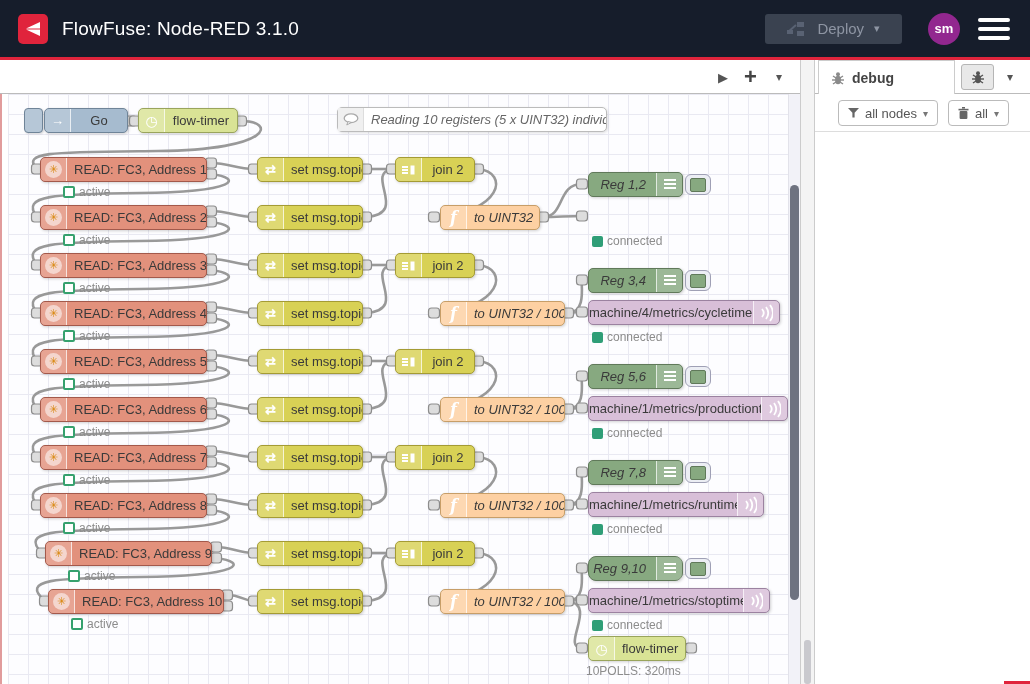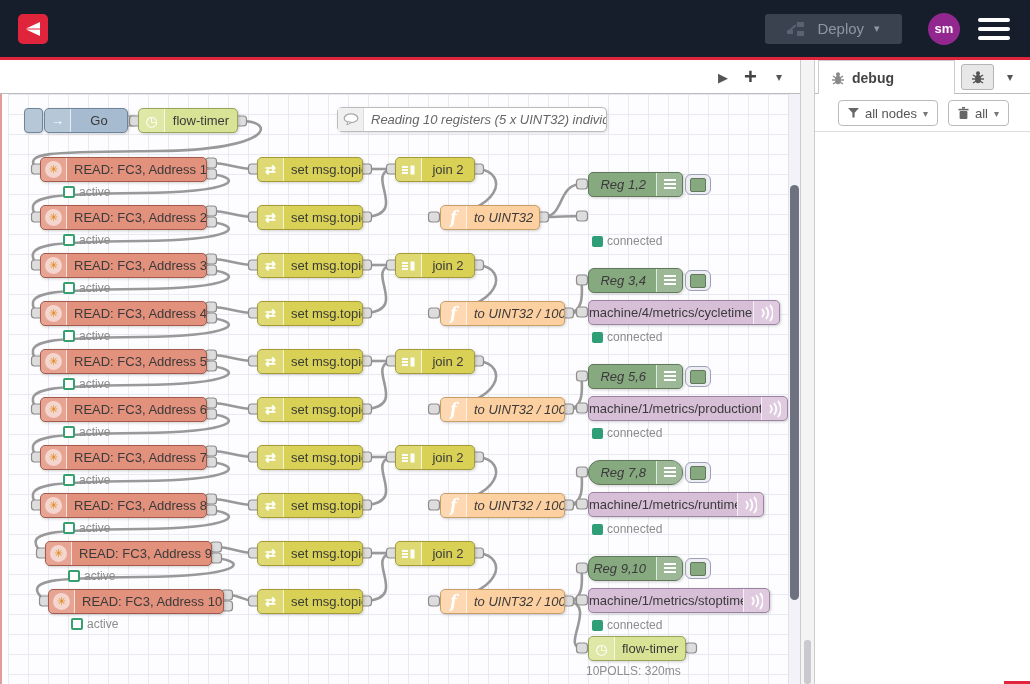--- a/index.html
+++ b/index.html
@@ -76,20 +76,21 @@
 
 <div id="app">
 
   <div id="hdr">
     <div class="logo">
       <svg width="20" height="20" viewBox="0 0 20 20">
         <polygon points="17,3 3,9.4 17,9.4" fill="#fff"></polygon>
         <polygon points="17,10.6 3,10.6 17,17" fill="#fff"></polygon>
       </svg>
     </div>
+    <div class="hdr-title">FlowFuse: Node-RED 3.1.0</div>
     <div id="deploy-btn">
       <svg width="20" height="16" viewBox="0 0 20 16">
         <rect x="10" y="1" width="7" height="5" fill="#596273"></rect>
         <rect x="10" y="10" width="7" height="5" fill="#596273"></rect>
         <path d="M1,11 L9,4" stroke="#596273" stroke-width="2" fill="none"></path>
         <rect x="0" y="9" width="6" height="4" fill="#596273"></rect>
       </svg>
       <span>Deploy</span>
       <span style="font-size:11px;">▾</span>
     </div>
@@ -497,33 +498,33 @@
         </span>
         <span class="lbl it">to UINT32 / 100</span>
       </div>
 
     <div class="nd debug" style="left:580px;top:78px;width:95px;">
         <span class="lbl-r it">Reg 1,2</span>
         <span class="ic ic-r">
           <span class="bars"></span>
         </span>
       </div>
-    <div class="nd debug" style="left:580px;top:174px;width:95px;border-radius:6px;">
+    <div class="nd debug" style="left:580px;top:174px;width:95px;">
         <span class="lbl-r it">Reg 3,4</span>
         <span class="ic ic-r">
           <span class="bars"></span>
         </span>
       </div>
     <div class="nd debug" style="left:580px;top:270px;width:95px;">
         <span class="lbl-r it">Reg 5,6</span>
         <span class="ic ic-r">
           <span class="bars"></span>
         </span>
       </div>
-    <div class="nd debug" style="left:580px;top:366px;width:95px;border-radius:12px;">
+    <div class="nd debug" style="left:580px;top:366px;width:95px;">
         <span class="lbl-r it">Reg 7,8</span>
         <span class="ic ic-r">
           <span class="bars"></span>
         </span>
       </div>
     <div class="nd debug" style="left:580px;top:462px;width:95px;border-radius:8px;">
         <span class="lbl-r it">Reg 9,10</span>
         <span class="ic ic-r">
           <span class="bars"></span>
         </span>

